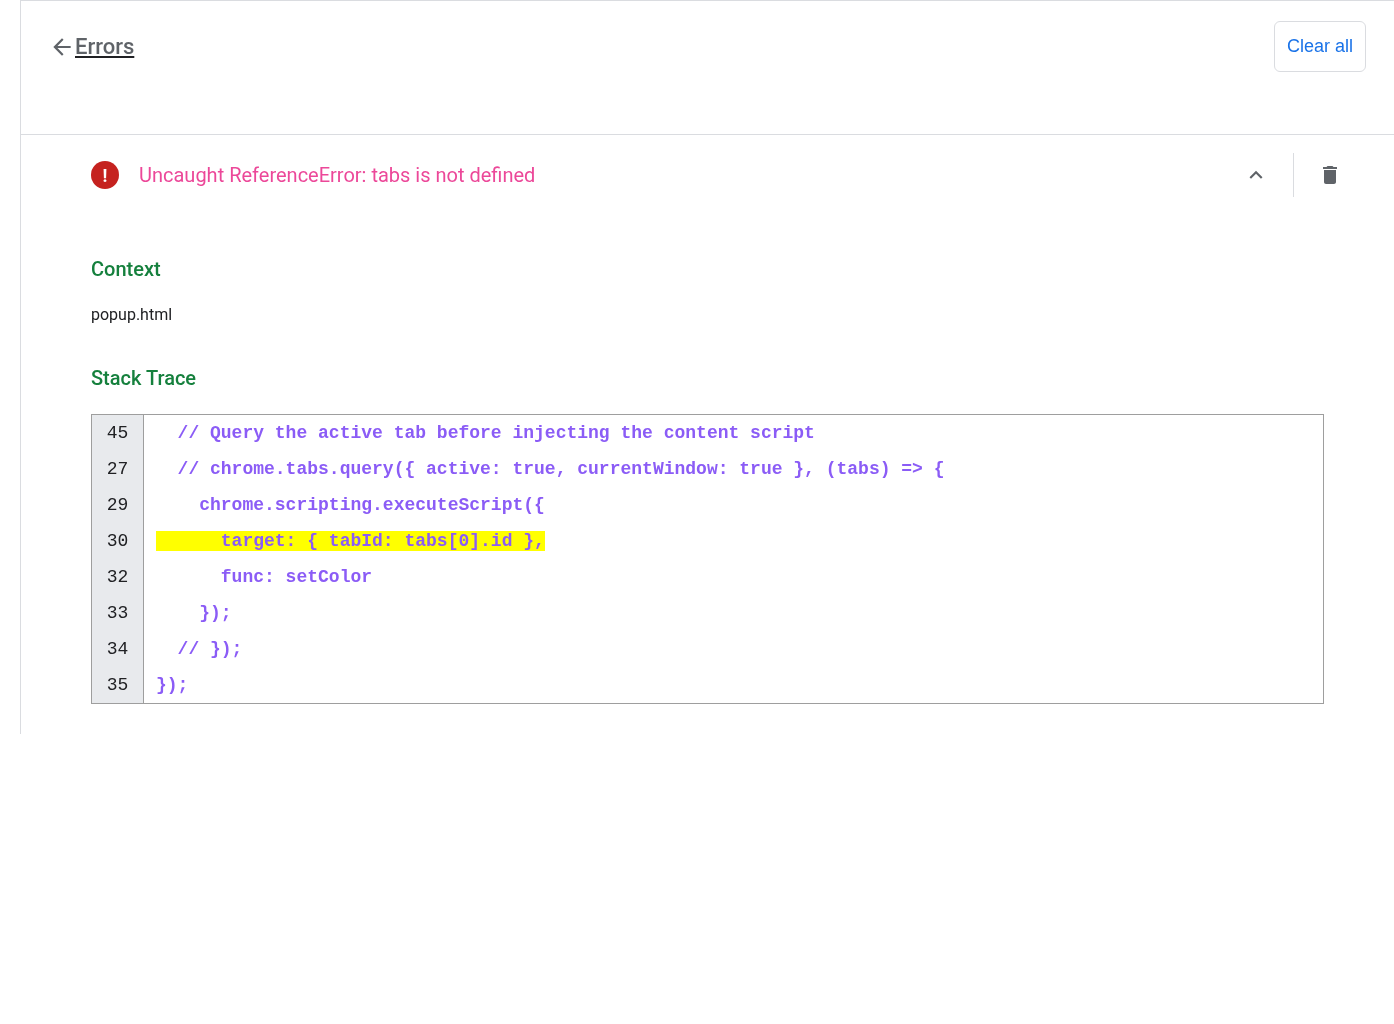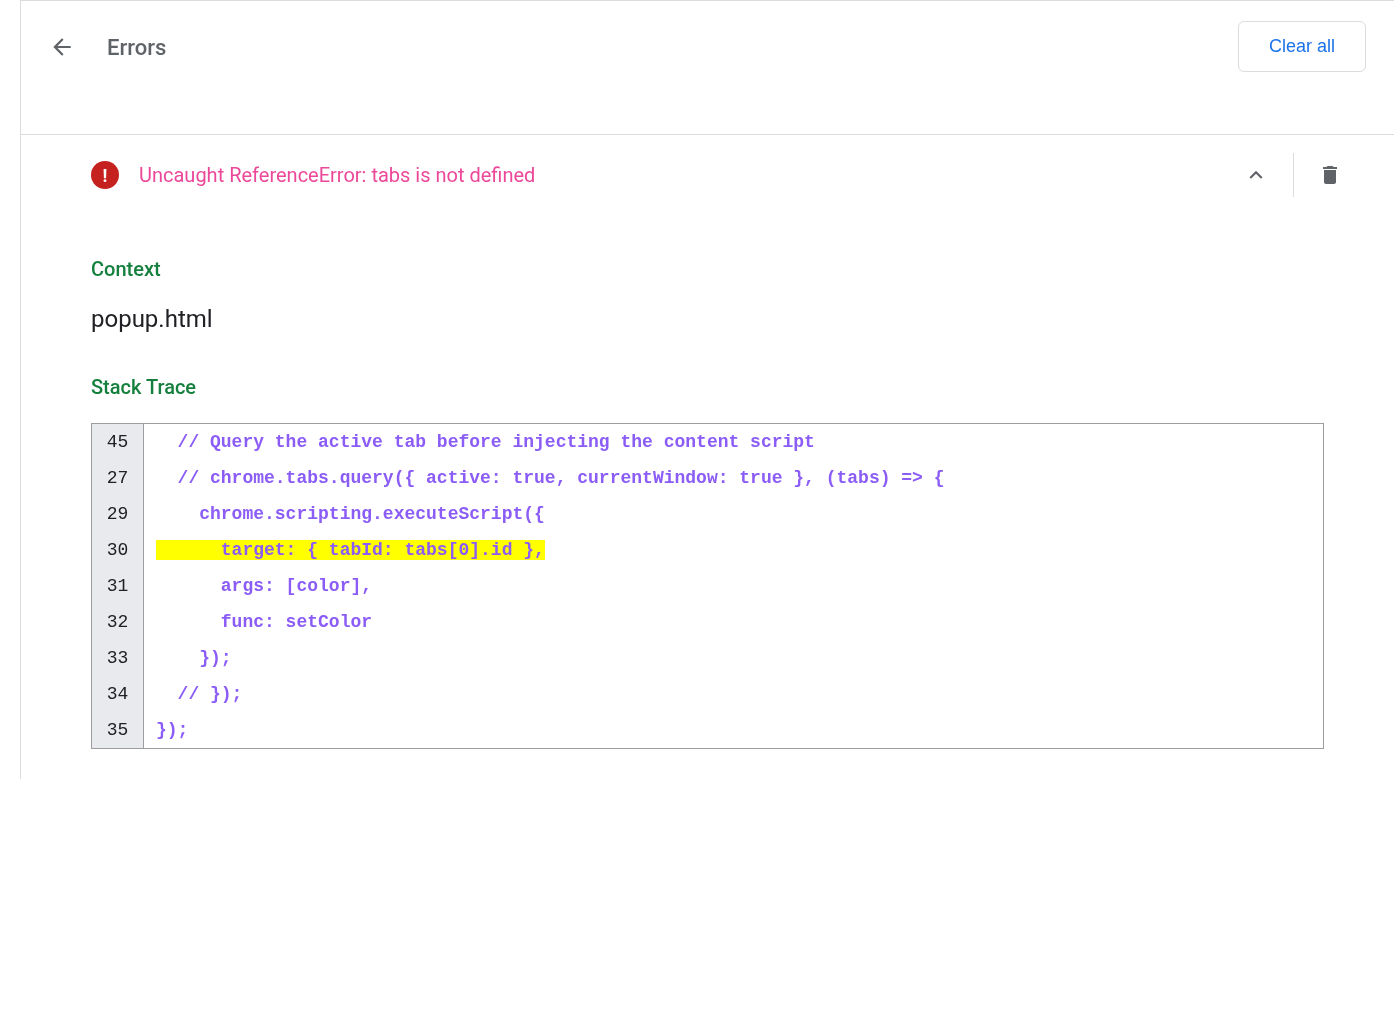--- a/index.html
+++ b/index.html
@@ -22,22 +22,22 @@
     
     .header {
       display: flex;
       align-items: center;
       justify-content: space-between;
       padding: 20px 28px;
     }
     
     .header-left {
       display: flex;
-      align-items: flex-end;
-      gap: 32px;
+      align-items: center;
+      text-decoration: underline;
     }
     
     .back-arrow {
       cursor: pointer;
       color: #5f6368;
       display: flex;
       align-items: center;
       justify-content: center;
     }
     
@@ -46,21 +46,21 @@
       font-weight: 500;
       color: #5f6368;
     }
     
     .clear-all-btn {
       border: 1px solid #dadce0;
       background: #ffffff;
       color: #1a73e8;
       font-size: 18px;
       font-weight: 500;
-      padding: 14px 30px;
+      padding: 14px 12px;
       border-radius: 6px;
       cursor: pointer;
     }
     
     .error-block {
       border-top: 1px solid #dadce0;
       margin-top: 42px;
     }
     
     .error-header {
@@ -129,21 +129,21 @@
     
     .section-title {
       font-size: 20px;
       font-weight: 500;
       color: #15803d;
       margin-top: 42px;
       margin-bottom: 24px;
     }
     
     .context-value {
-      font-size: 24px;
+      font-size: 16px;
       color: #202124;
       margin-bottom: 8px;
     }
     
     .stack-trace-header {
       background: #d2e3fc;
       padding: 16px 20px;
       font-family: 'Courier New', Courier, monospace;
       font-size: 18px;
       color: #202124;
@@ -237,24 +237,20 @@
           </div>
           <div class="code-line">
             <div class="line-number">29</div>
             <div class="line-content">    chrome.scripting.executeScript({</div>
           </div>
           <div class="code-line">
             <div class="line-number">30</div>
             <div class="line-content"><span class="highlighted">      target: { tabId: tabs[0].id },</span></div>
           </div>
           <div class="code-line">
-            <div class="line-number">31</div>
-            <div class="line-content">      args: [color],</div>
-          </div>
-          <div class="code-line">
             <div class="line-number">32</div>
             <div class="line-content">      func: setColor</div>
           </div>
           <div class="code-line">
             <div class="line-number">33</div>
             <div class="line-content">    });</div>
           </div>
           <div class="code-line">
             <div class="line-number">34</div>
             <div class="line-content">  // });</div>

